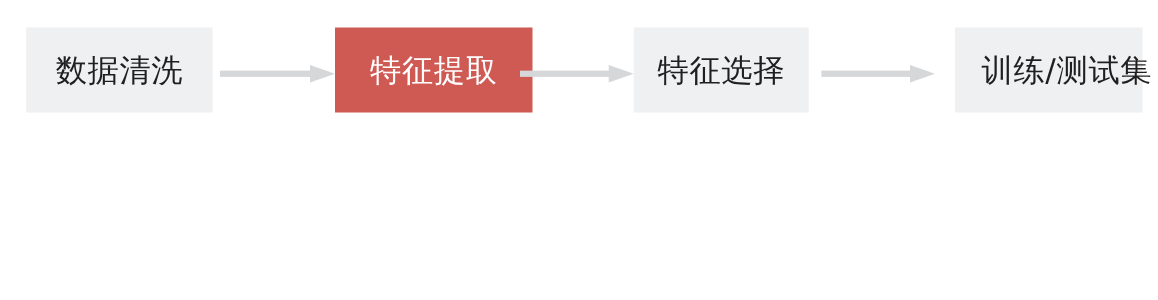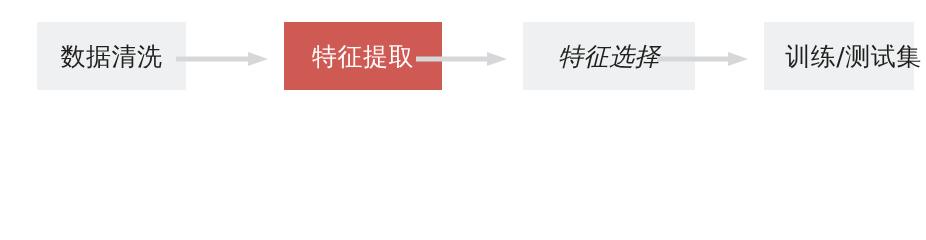--- a/index.html
+++ b/index.html
@@ -21,21 +21,20 @@
   }
 
   .node {
     position: absolute;
     top: 22px;
     height: 68px;
     display: flex;
     align-items: center;
     justify-content: center;
     box-sizing: border-box;
-    margin-left: 16px;
   }
 
   .node-default {
     background: #eff0f1;
   }
 
   .node-highlight {
     background: #cf5953;
   }
 
@@ -60,22 +59,22 @@
     height: 18px;
   }
 
   .connector svg {
     display: block;
   }
 
   
   #node-1 { left: 21px;  width: 149px; }
   #node-2 { left: 268px; width: 158px; }
-  #node-3 { left: 507px; width: 172px; font-style: italic; }
-  #node-4 { left: 748px; width: 150px; padding-left: 29px; }
+  #node-3 { left: 507px; width: 140px; }
+  #node-4 { left: 764px; width: 150px; padding-left: 29px; }
 
   #connector-1 { left: 176px; width: 92px; }
   #connector-2 { left: 416px; width: 91px; }
   #connector-3 { left: 657px; width: 91px; }
 </style>
 </head>
 <body>
 
 <div id="flow-diagram">
 

